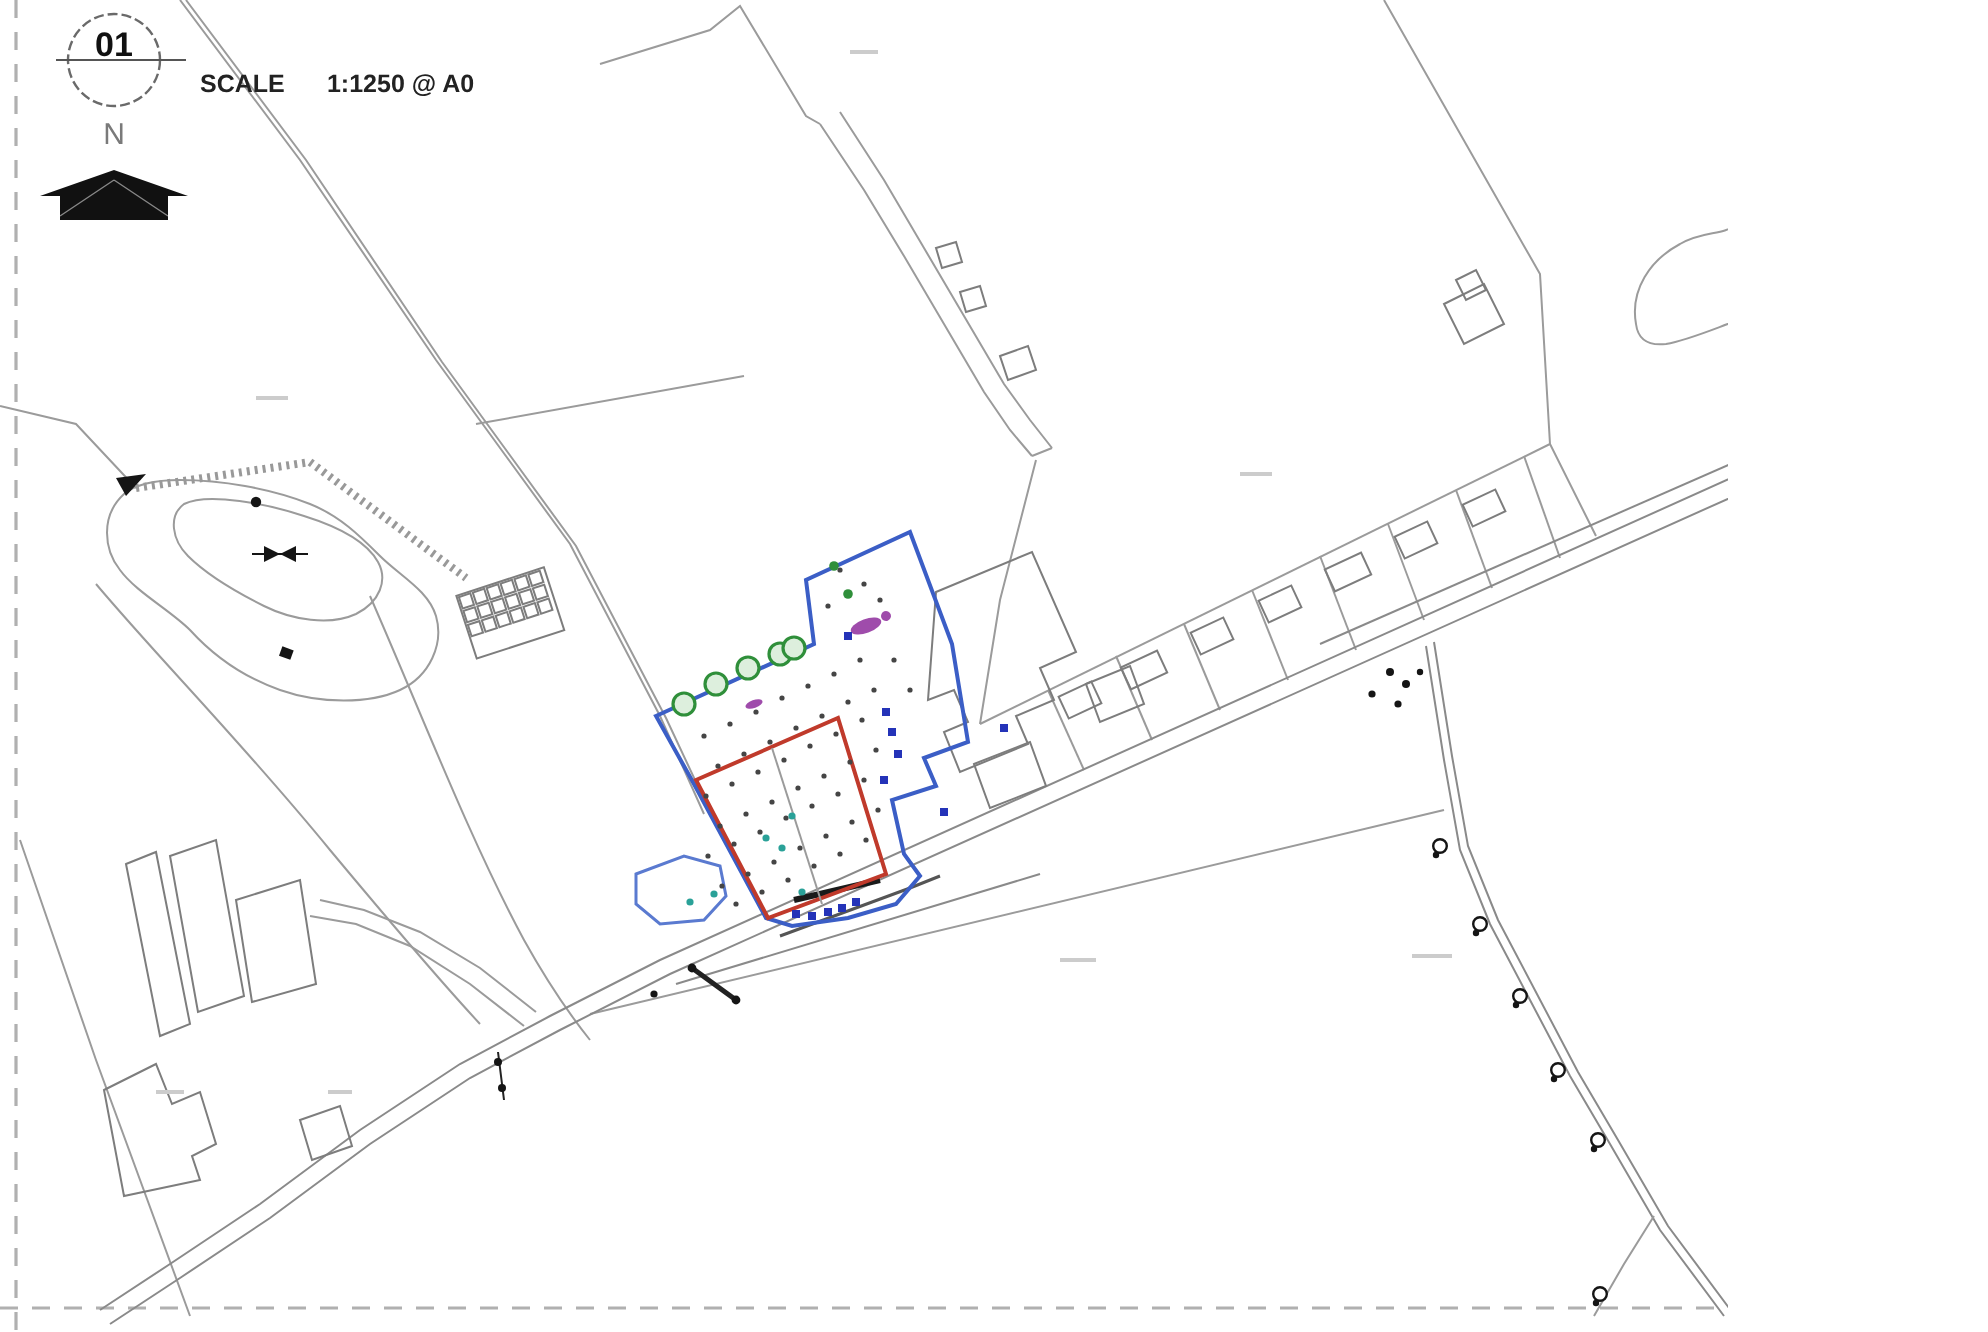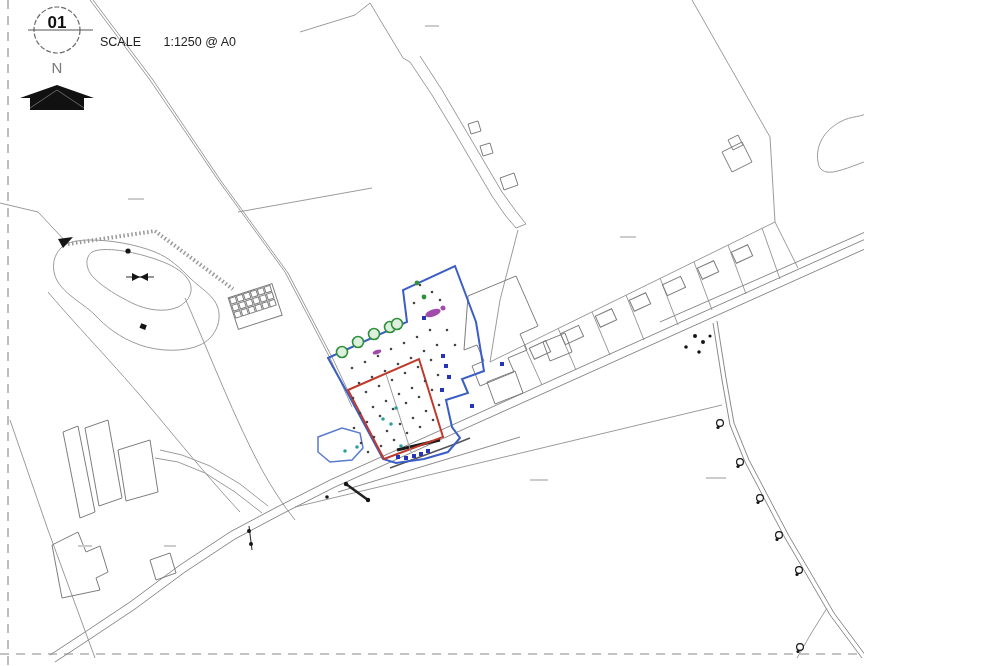--- a/index.html
+++ b/index.html
@@ -5,21 +5,21 @@
   html,body{margin:0;padding:0;background:#ffffff;}
   .sheet{
     position:relative;width:864px;height:666px;background:#ffffff;
     font-family:"Liberation Sans", sans-serif;overflow:hidden;
   }
   .map-svg{position:absolute;left:0;top:0;}
   .detail-num{position:absolute;left:34px;top:13px;width:46px;text-align:center;
     font-size:17px;font-weight:bold;color:#111;}
   .plan-title{position:absolute;left:99px;top:5px;font-size:21px;font-weight:bold;
     color:#161616;letter-spacing:.5px;}
-  .scale-row{position:absolute;left:100px;top:35px;font-size:12.5px;font-weight:normal;color:#222;}
+  .scale-row{position:absolute;left:100px;top:35px;font-size:12.5px;font-weight:bold;color:#222;}
   .scale-label{display:inline-block;width:60px;}
   .north-n{position:absolute;left:44px;top:59px;width:26px;text-align:center;
     color:#7a7a7a;font-size:15px;}
   .thin{stroke:#9b9b9b;stroke-width:1;fill:none;}
   .thin2{stroke:#8a8a8a;stroke-width:1;fill:none;}
   .bld{stroke:#7d7d7d;stroke-width:1;fill:none;}
 </style>
 </head>
 <body>
 

